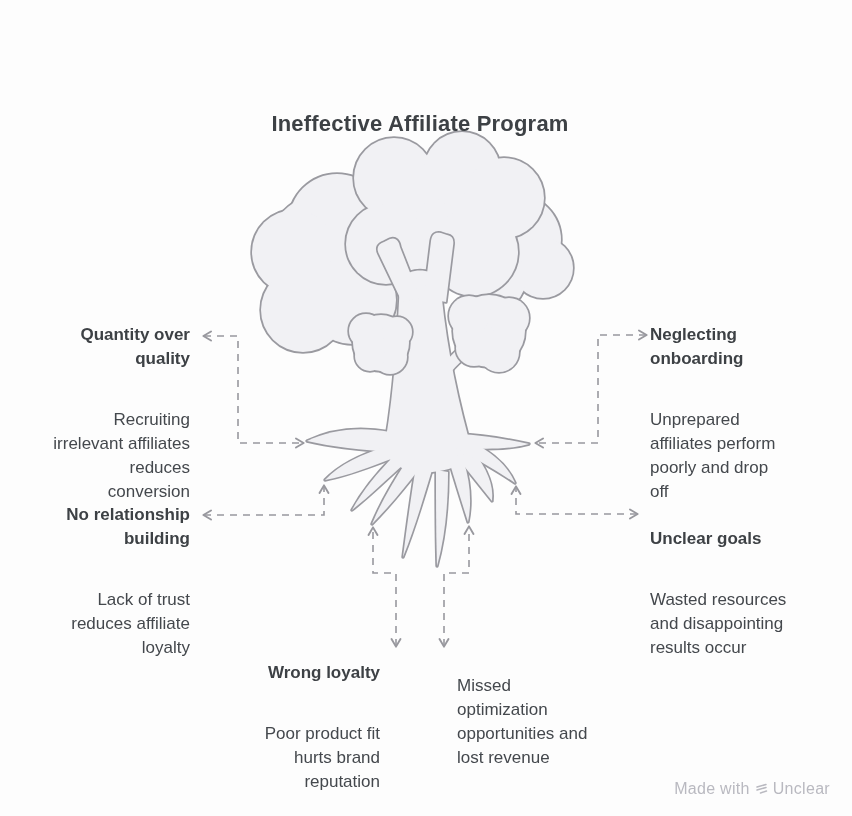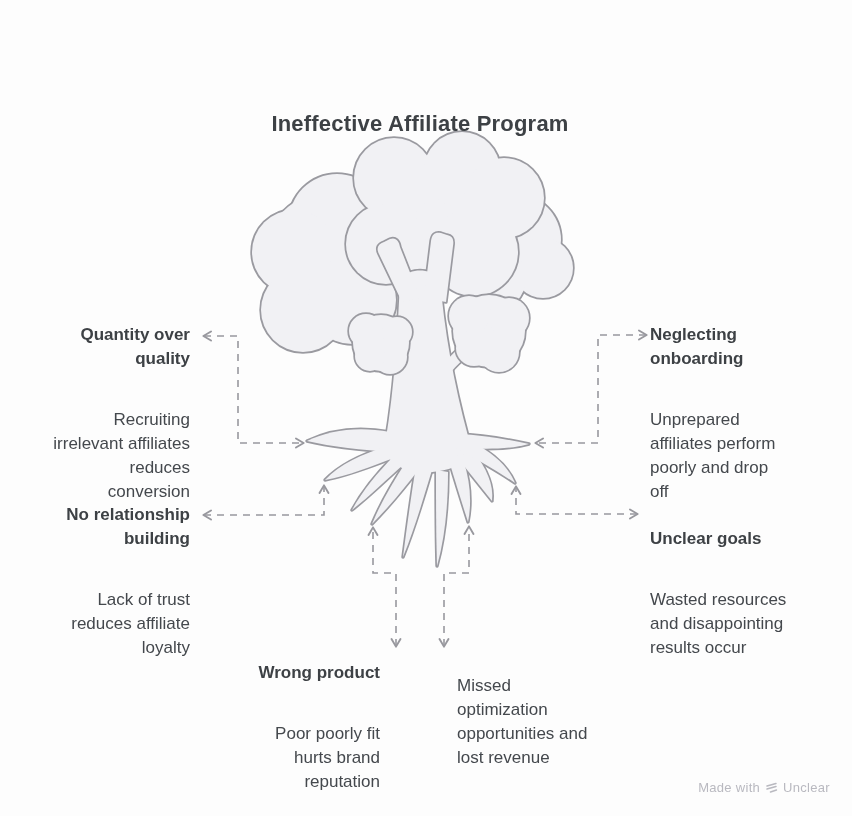--- a/index.html
+++ b/index.html
@@ -21,21 +21,21 @@
   }
   .callout { position:absolute; width:232px; white-space:pre-line; font-size:17px; line-height:24px; }
   .callout.align-right { text-align:right; }
   .callout.align-left  { text-align:left; }
   .co-heading { font-weight:bold; color:#3d4145; }
   .co-body    { margin-top:13px; color:#44484d; }
 
   .watermark {
     position:absolute; top:780px; right:22px;
     display:flex; align-items:center; gap:5px;
-    font-size:13px; color:#b9b9c0; letter-spacing:0.3px;
+    font-size:16px; color:#b9b9c0; letter-spacing:0.3px;
     text-decoration:none; cursor:pointer;
   }
   .watermark svg { display:block; }
 </style>
 </head>
 <body>
 
 <div class="stage">
 
   <svg class="tree-svg" width="852" height="816" viewBox="0 0 852 816">
@@ -153,22 +153,22 @@
   </div>
 
   <div class="callout align-left" style="top:503px; left:650px;">
     <div class="co-heading">Unclear goals</div>
     <div class="co-body">Wasted resources
 and disappointing
 results occur</div>
   </div>
 
   <div class="callout align-right" style="top:637px; right:472px;">
-    <div class="co-heading">Wrong product</div>
-    <div class="co-body">Poor poorly fit
+    <div class="co-heading">Wrong loyalty</div>
+    <div class="co-body">Poor product fit
 hurts brand
 reputation</div>
   </div>
 
   <div class="callout align-left" style="top:637px; left:457px;">
     <div class="co-body">Missed
 optimization
 opportunities and
 lost revenue</div>
   </div>

